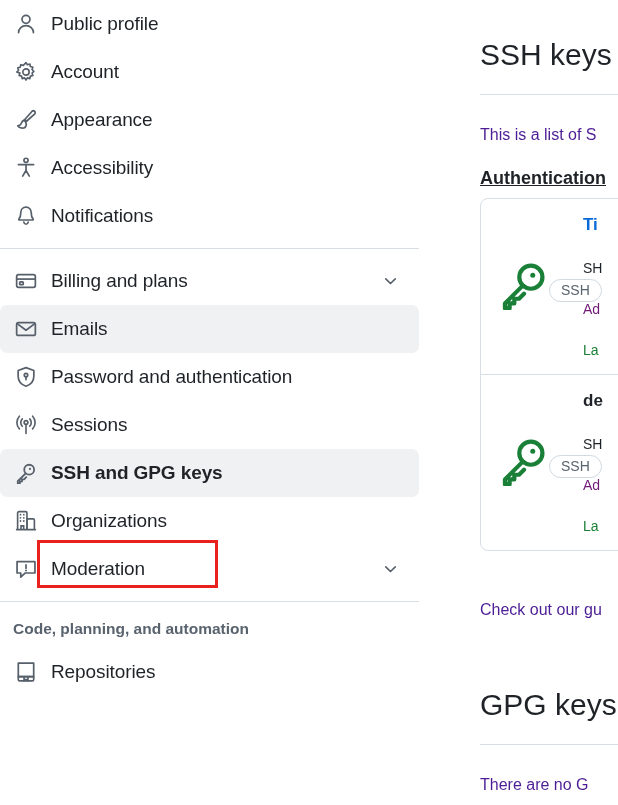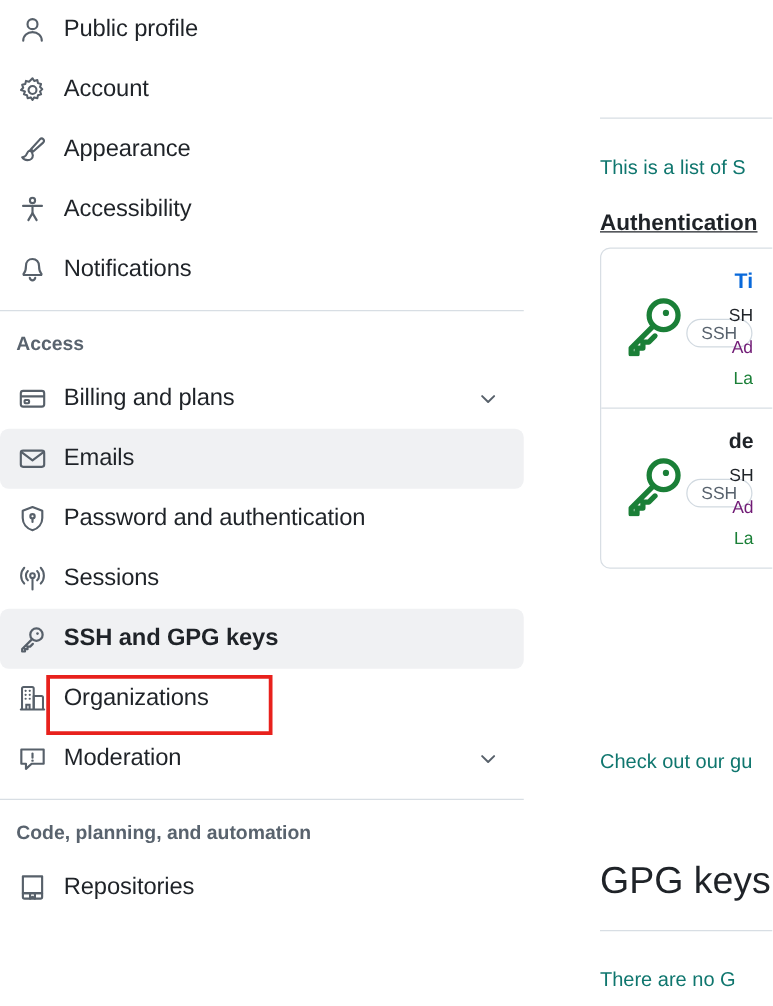--- a/index.html
+++ b/index.html
@@ -78,21 +78,21 @@
   .h1 {
     font-size: 30px;
     font-weight: 400;
     color: #1f2328;
     white-space: nowrap;
     line-height: 1;
   }
   .rule { height: 1px; background: #d8dee4; width: 300px; }
   .para {
     font-size: 16px;
-    color: #0f766e;
+    color: #4c1d95;
     white-space: nowrap;
   }
   .h2 {
     font-size: 18px;
     font-weight: 700;
     color: #1f2328;
     white-space: nowrap;
   }
   .key-card {
     border: 1px solid #d8dee4;
@@ -114,21 +114,21 @@
   .key-ico { color: #1a7f37; }
   .badge {
     margin-top: 8px;
     border: 1px solid #d1d9e0;
     border-radius: 12px;
     padding: 2px 11px 3px;
     font-size: 14px;
     color: #59636e;
     line-height: 1.2;
   }
-  .key-meta { padding-left: 10px; display: flex; flex-direction: column; gap: 9px; align-items: flex-end; }
+  .key-meta { padding-left: 10px; display: flex; flex-direction: column; gap: 25px; }
   .key-title { font-size: 17px; font-weight: 700; color: #0969da; white-space: nowrap; }
   .key-title.plain { color: #1f2328; }
   .key-fp { font-size: 14px; color: #1f2328; white-space: nowrap; }
   .key-added { font-size: 14px; color: #701a75; white-space: nowrap; }
   .key-last { font-size: 14px; color: #1a7f37; white-space: nowrap; }
 
   .watermark {
     position: absolute;
     left: 467px; top: 777px;
     font-size: 17px;
@@ -185,21 +185,20 @@
       <div class="nav-item">
         <span class="nav-ico">
           <svg width="22" height="22" viewBox="0 0 16 16" fill="none" stroke="currentColor" stroke-width="1.25">
             <path d="M8 1.6c-2.3 0-3.8 1.7-3.8 4 0 2.4-.5 3.6-1.3 4.5-.3.3-.1.8.3.8h9.6c.4 0 .6-.5.3-.8-.8-.9-1.3-2.1-1.3-4.5 0-2.3-1.5-4-3.8-4z" stroke-linejoin="round"></path>
             <path d="M6.4 12.5c.2.9.8 1.5 1.6 1.5s1.4-.6 1.6-1.5" stroke-linecap="round"></path>
           </svg>
         </span>
         <span class="nav-label">Notifications</span>
       </div>
       <div class="divider"></div>
-      <div class="section-head">Access</div>
       <div class="nav-item">
         <span class="nav-ico">
           <svg width="22" height="22" viewBox="0 0 16 16" fill="none" stroke="currentColor" stroke-width="1.25">
             <rect x="1.2" y="3.4" width="13.6" height="9.2" rx="1.4"></rect>
             <path d="M1.2 6.6h13.6"></path>
             <rect x="3.4" y="8.7" width="2.6" height="1.9" rx=".5"></rect>
           </svg>
         </span>
         <span class="nav-label">Billing and plans</span>
         <span class="nav-chev">
@@ -286,20 +285,21 @@
           </svg>
         </span>
         <span class="nav-label">Repositories</span>
       </div>
     </nav>
 
   <div class="red-box" style="left:37px; top:540px; width:181px; height:48px;"></div>
 
   <section class="content">
 
+    <div style="position:absolute; left:1px; top:40px;" class="h1">SSH keys</div>
 
     <div style="position:absolute; left:1px; top:94px;" class="rule"></div>
 
     <div class="para" style="position:absolute; left:1px; top:126px;">This is a list of S</div>
 
     <div class="h2" style="position:absolute; left:1px; top:168px;text-decoration:underline;">Authentication</div>
 
     <div class="key-card" style="position:absolute; left:1px; top:198px;" id="key-list">
         <div class="key-row">
           <div class="key-left">

